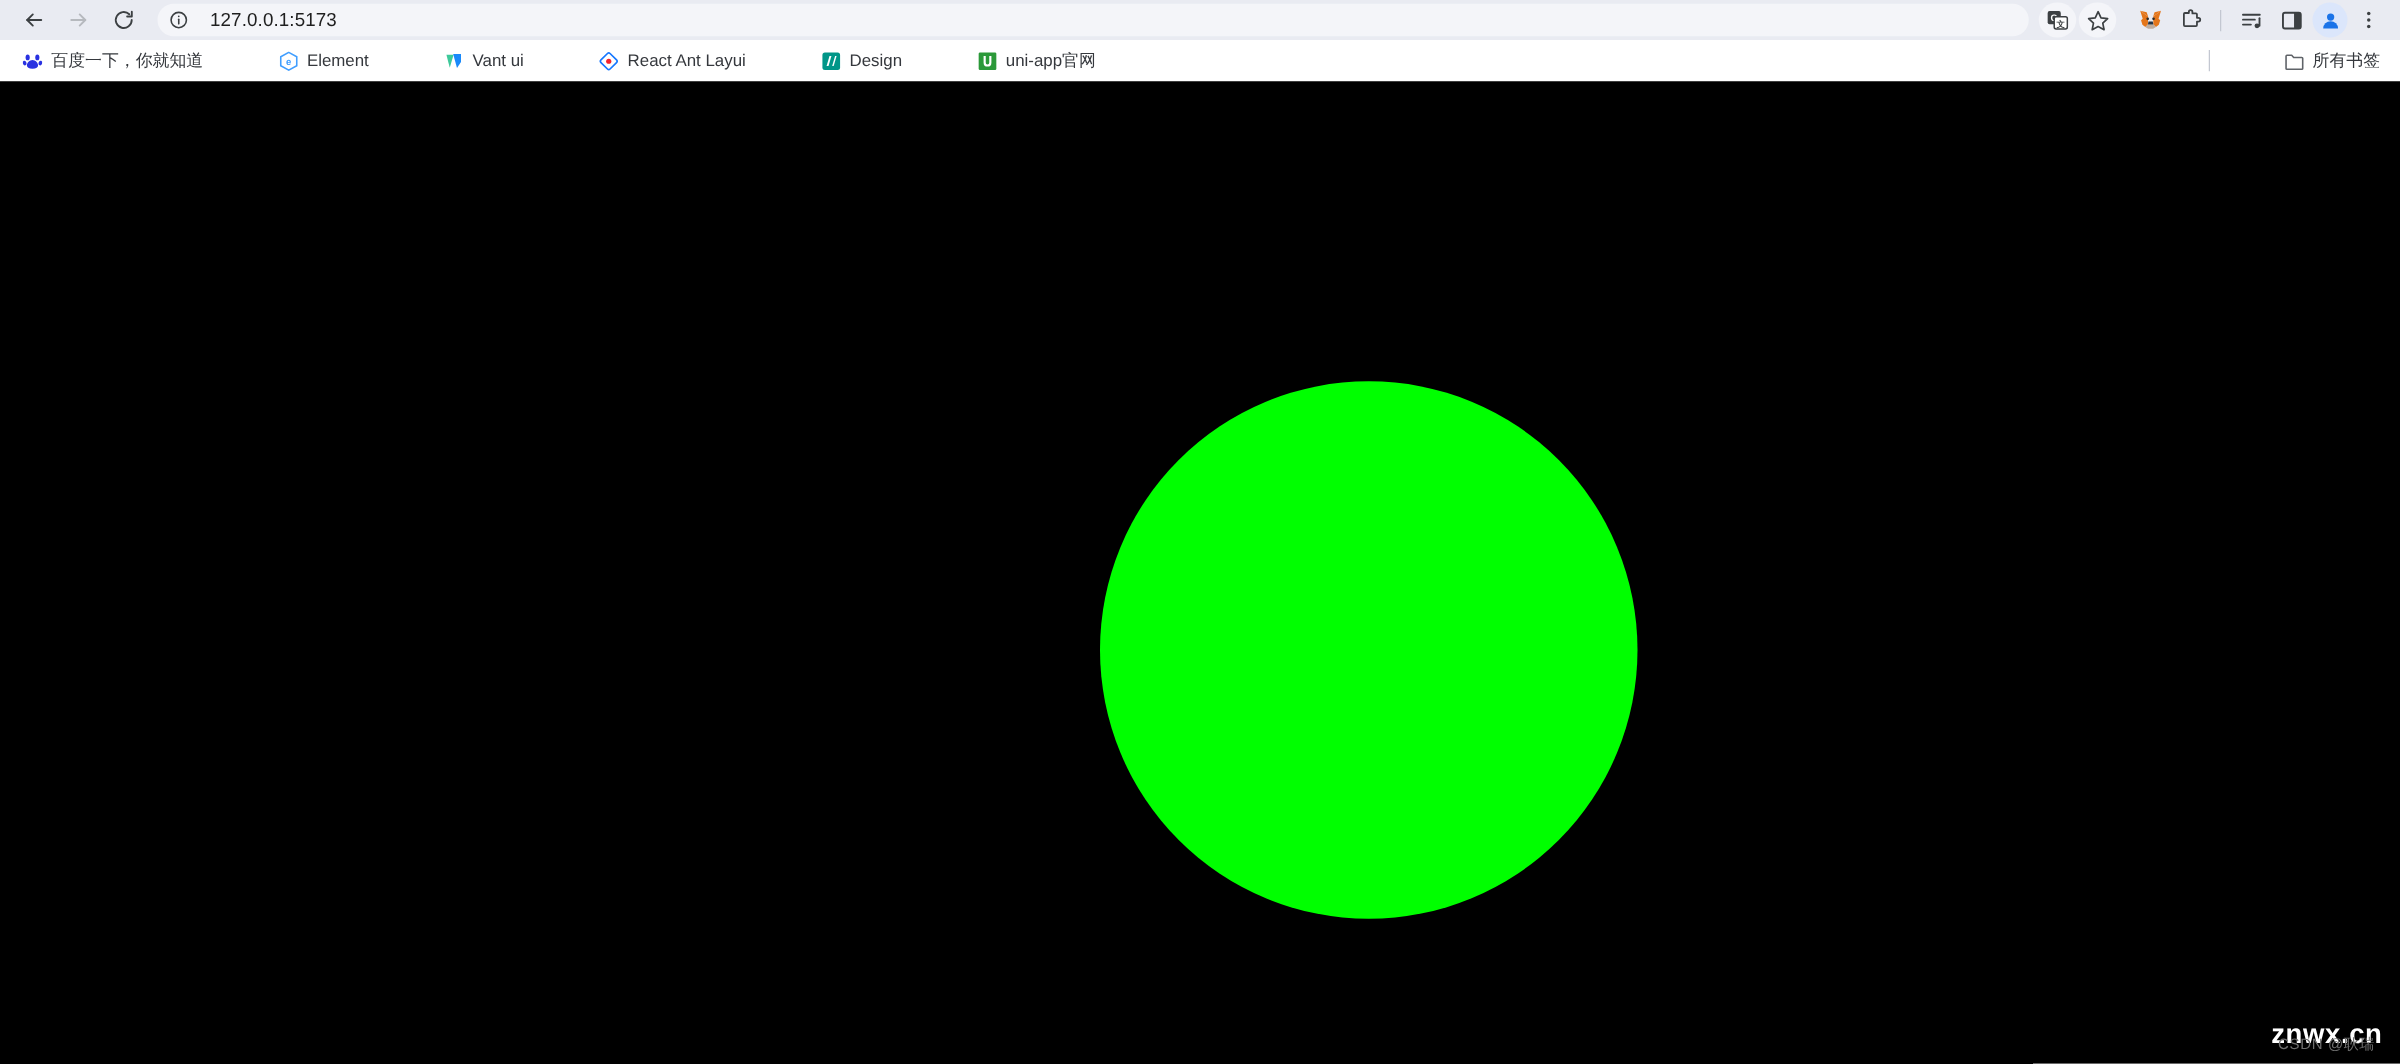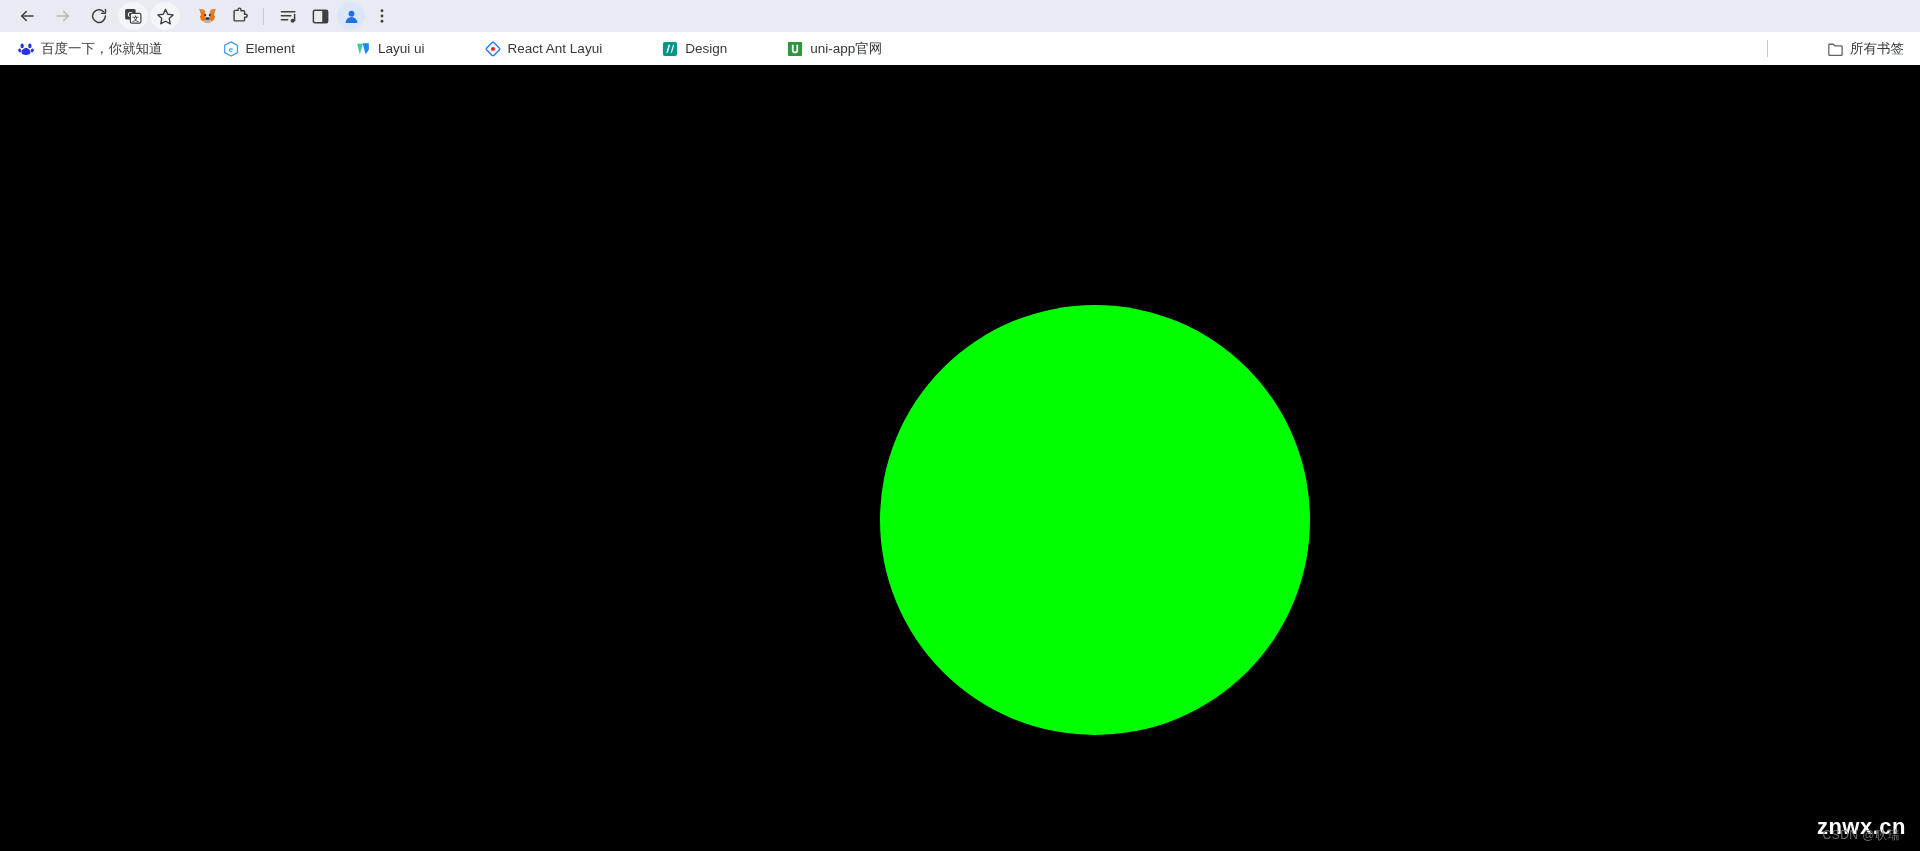--- a/index.html
+++ b/index.html
@@ -182,20 +182,30 @@
 
     <div class="nav-btn">
       <span>
         <svg width="18" height="18" viewBox="0 0 24 24" fill="none" stroke="#3c4043" stroke-width="2" stroke-linecap="round" stroke-linejoin="round">
           <path d="M20.5 12a8.5 8.5 0 1 1-2.6-6.1"></path>
           <polyline points="20.6,3.2 20.6,8.2 15.6,8.2"></polyline>
         </svg>
       </span>
     </div>
 
+    <div class="omnibox">
+      <span class="omnibox-icon">
+        <svg width="16" height="16" viewBox="0 0 24 24" fill="none" stroke="#3c4043" stroke-width="1.9">
+          <circle cx="12" cy="12" r="9.2"></circle>
+          <line x1="12" y1="11" x2="12" y2="16.6" stroke-linecap="round"></line>
+          <circle cx="12" cy="7.6" r="1.05" fill="#3c4043" stroke="none"></circle>
+        </svg>
+      </span>
+      <span class="omnibox-url" title="127.0.0.1:5173">127.0.0.1:5173</span>
+    </div>
 
     <div class="tb-icon translate-pill">
       <svg width="18" height="18" viewBox="0 0 24 24">
         <rect x="1.5" y="2.5" width="14" height="14" rx="2" fill="#3c4043"></rect>
         <text x="8.5" y="13" font-size="10" font-family="Liberation Sans, sans-serif" fill="#ffffff" text-anchor="middle" font-weight="bold">G</text>
         <rect x="8.5" y="8.5" width="14" height="13" rx="2" fill="#ffffff" stroke="#3c4043" stroke-width="1.6"></rect>
         <text x="15.5" y="19" font-size="9" font-family="Liberation Sans, sans-serif" fill="#3c4043" text-anchor="middle" font-weight="bold">文</text>
       </svg>
     </div>
 
@@ -288,21 +298,21 @@
       <span class="bm-label">Element</span>
     </div>
 
     <div class="bm">
       <span class="bm-ico">
         <svg width="16" height="16" viewBox="0 0 24 24">
           <path d="M3.2 4.2 h8.6 l-4.6 15.6 Z" fill="#3ec99a"></path>
           <path d="M11.3 3.4 h9.4 v9.6 l-4.8 7 Z" fill="#1989fa"></path>
         </svg>
       </span>
-      <span class="bm-label">Layui ui</span>
+      <span class="bm-label">Vant ui</span>
     </div>
 
     <div class="bm">
       <span class="bm-ico">
         <svg width="16" height="16" viewBox="0 0 24 24">
           <rect x="4.3" y="4.3" width="15.4" height="15.4" rx="2.2" transform="rotate(45 12 12)" fill="none" stroke="#1677ff" stroke-width="2"></rect>
           <circle cx="12" cy="12" r="3.1" fill="#f5222d"></circle>
         </svg>
       </span>
       <span class="bm-label">React Ant Layui</span>

